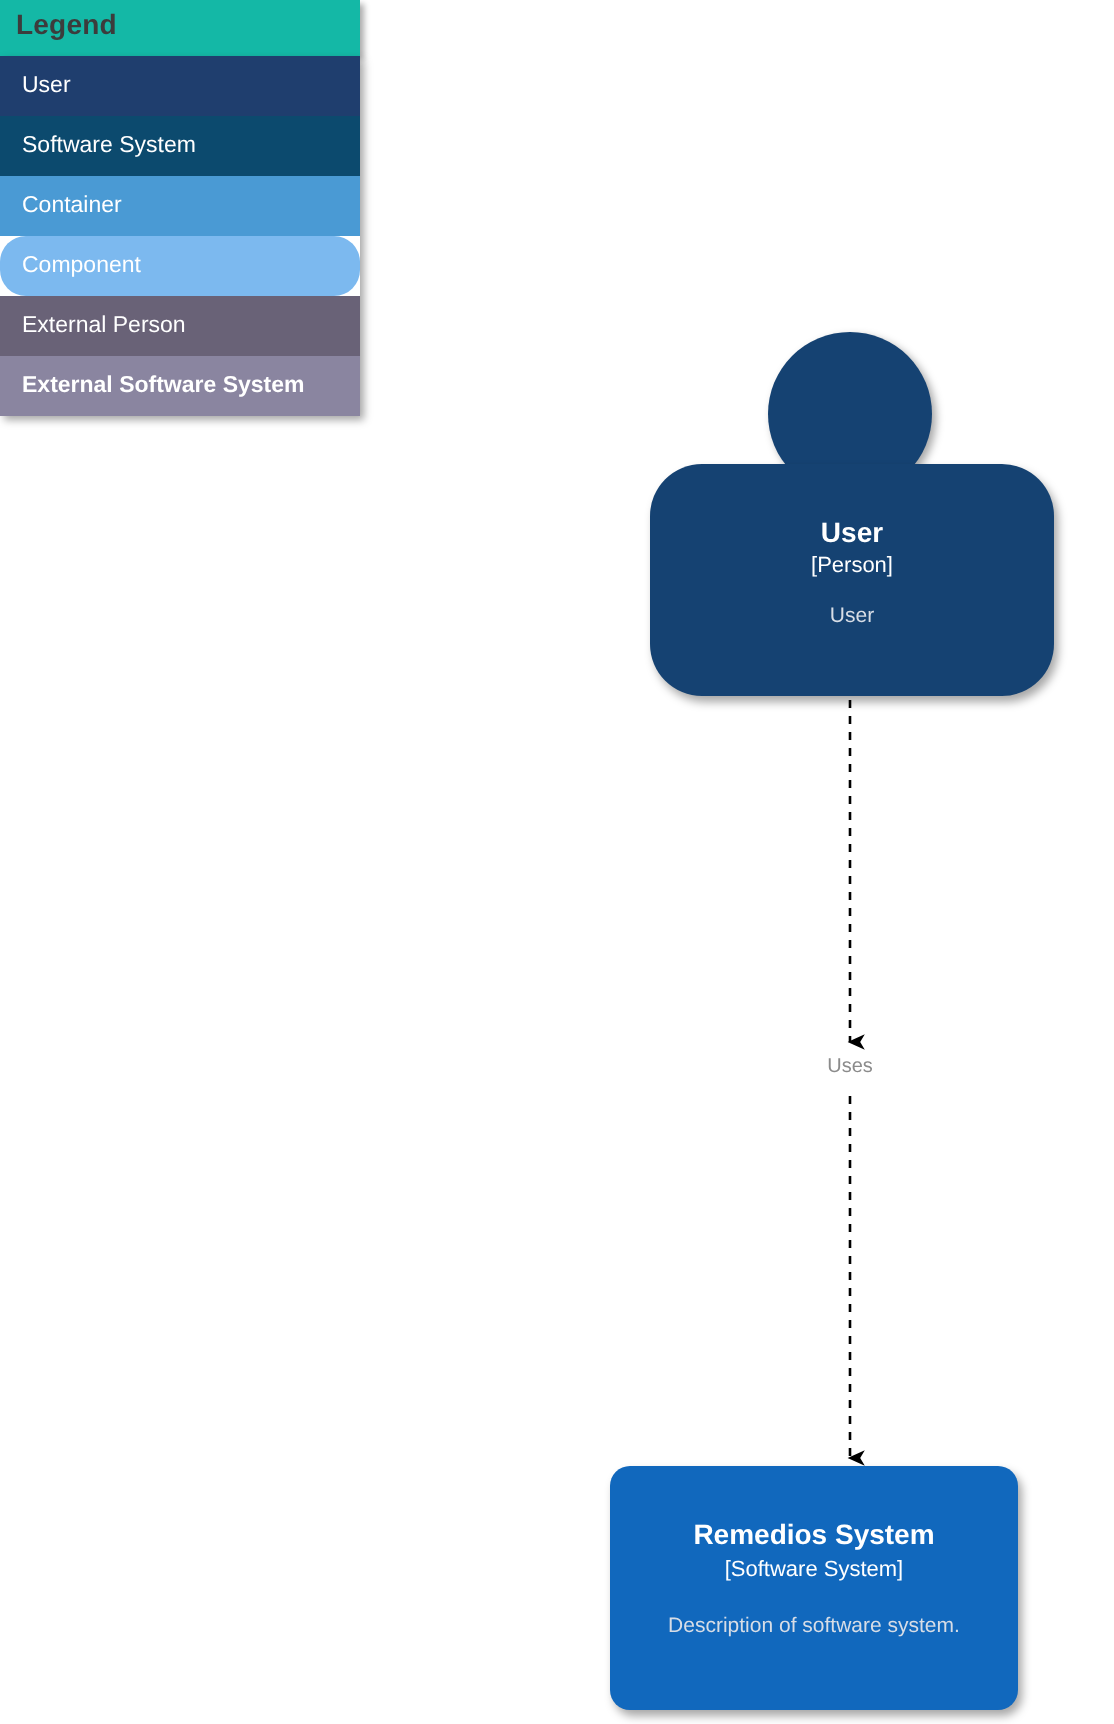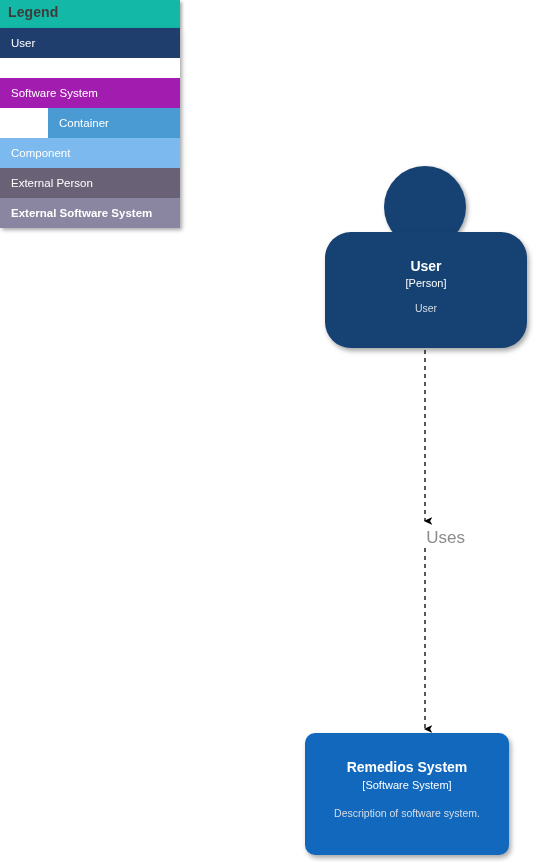--- a/index.html
+++ b/index.html
@@ -108,47 +108,47 @@
   .rel-svg {
     position: absolute;
     left: 0;
     top: 0;
     width: 557px;
     height: 862px;
     overflow: visible;
   }
   .rel-label {
     position: absolute;
-    text-align: right;
-    font-size: 17px;
+    text-align: center;
+    font-size: 10px;
     color: #8b8b8b;
     white-space: nowrap;
     text-shadow: 0 0 3px #ffffff, 0 0 3px #ffffff;
   }
 </style>
 </head>
 <body style="background: rgb(255, 255, 255);">
 
 <div id="canvas">
 
   <div class="legend">
     <div class="legend-title-box">
       <div class="legend-title">Legend</div>
     </div>
     <div class="legend-rows">
       <div class="legend-row" style="background: rgb(31, 62, 110);">
         <span>User</span>
       </div>
-      <div class="legend-row" style="background: #a21caf; margin-top: 20px;">
+      <div class="legend-row" style="background: #0c4a6e;">
         <span>Software System</span>
       </div>
-      <div class="legend-row" style="background: rgb(74, 154, 212); margin-left: 48px;">
+      <div class="legend-row" style="background: rgb(74, 154, 212);">
         <span>Container</span>
       </div>
-      <div class="legend-row" style="background: rgb(124, 185, 239);">
+      <div class="legend-row" style="background: rgb(124, 185, 239); border-radius: 13px;">
         <span>Component</span>
       </div>
       <div class="legend-row" style="background: rgb(105, 98, 119);">
         <span>External Person</span>
       </div>
       <div class="legend-row" style="background: rgb(138, 133, 160); font-weight: bold;">
         <span>External Software System</span>
       </div>
     </div>
   </div>

